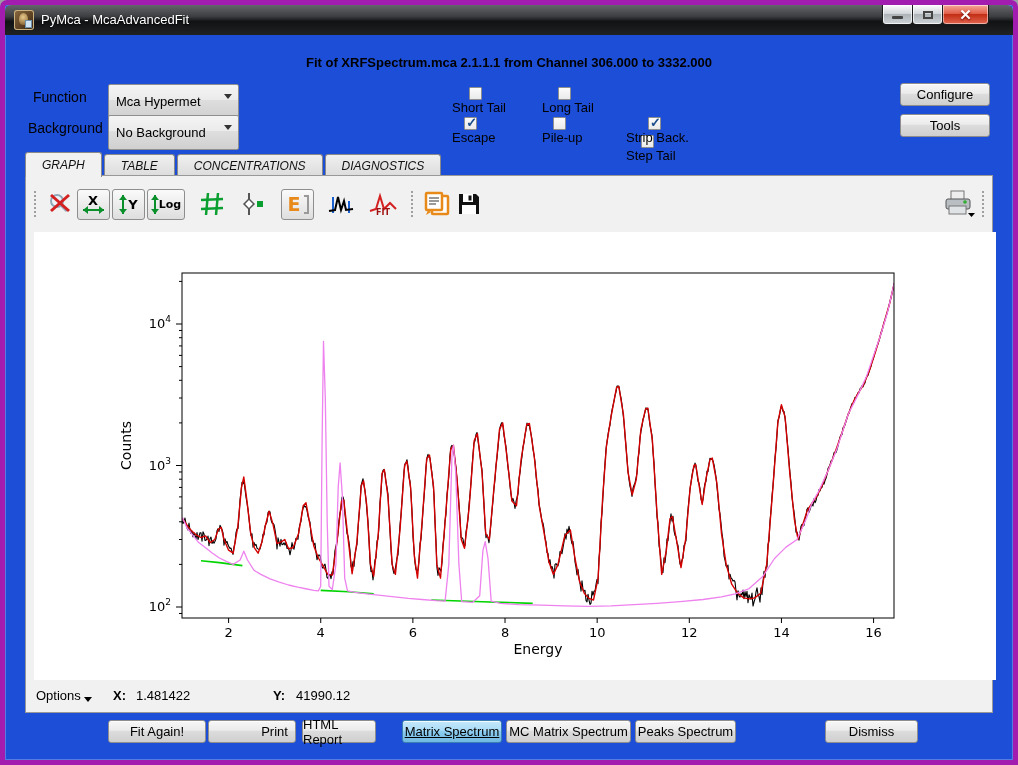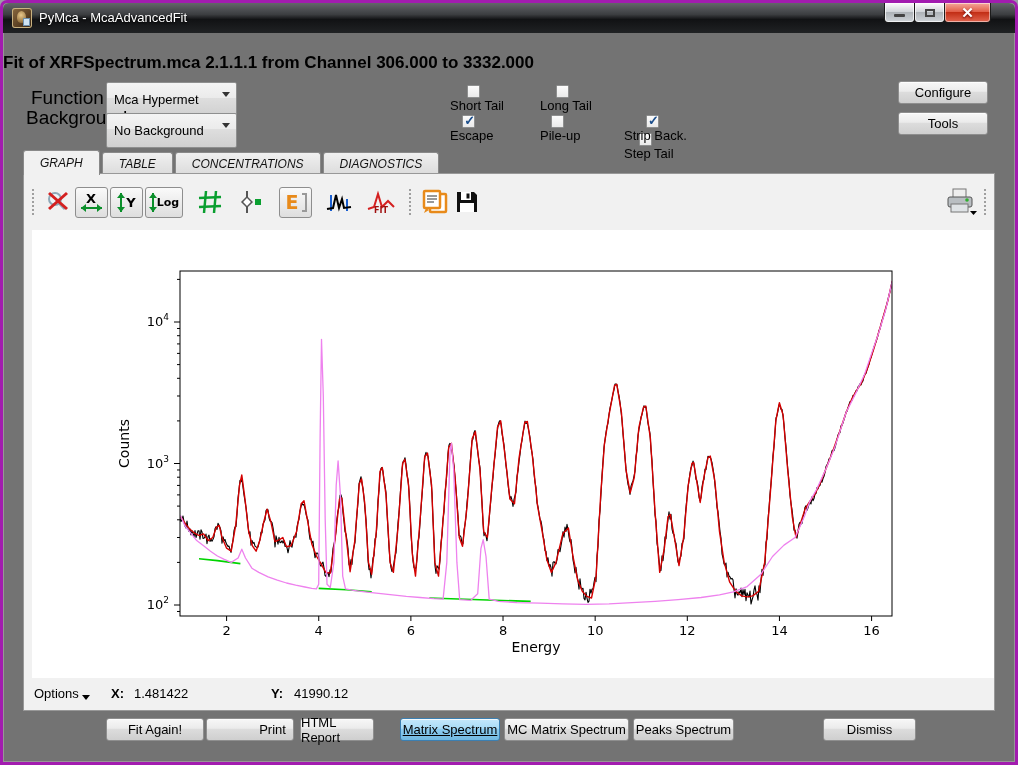--- a/index.html
+++ b/index.html
@@ -1,20 +1,20 @@
 <!DOCTYPE html>
 <html><head>
 <meta charset="utf-8">
 <style>
   * { margin:0; padding:0; box-sizing:border-box; }
   html,body { background:#9aa0a6; font-family:"Liberation Sans", sans-serif; }
   .window{
     position:relative; width:1018px; height:765px; overflow:hidden;
-    background:#737373; border-radius:7px 7px 0 0;
-    border:3px solid #a21caf;
+    background:#1d4ed8; border-radius:7px 7px 0 0;
+    border:5px solid #a21caf;
     box-shadow: inset 0 0 0 1px rgba(255,255,255,.25);
   }
   
   .titlebar{
     position:absolute; left:0; top:0; right:0; height:30px;
     background:linear-gradient(#63666a, #3c3e41 38%, #111214 55%, #1f2123 90%, #ololo);
     background:linear-gradient(#63666a, #3c3e41 38%, #111214 55%, #202224);
     border-radius:6px 6px 0 0; color:#fff;
   }
   .titlebar .app-icon{
@@ -42,22 +42,22 @@
   .winbtn.min{ width:31px; } .winbtn.max{ width:31px; }
   .winbtn.min b{ width:11px; height:3px; background:#444; border-radius:1px; margin-top:6px;}
   .winbtn.max b{ width:10px; height:8px; border:2px solid #444; background:transparent; }
   .winbtn.close{
     width:47px; color:#fff;
     background:linear-gradient(#f5a79b,#e1604a 45%,#c22e16 50%,#e2654f);
     box-shadow: inset 0 0 0 1px rgba(255,255,255,.5);
   }
   .winbtn.close b{ font-size:15px; font-weight:bold; text-shadow:0 1px 2px #600; line-height:1;}
   
-  .fit-title{ position:absolute; left:0; right:0; top:50px; text-align:left; font-size:17px; font-weight:bold; color:#000; }
-  .lbl{ position:absolute; font-size:19px; color:#000; }
+  .fit-title{ position:absolute; left:0; right:0; top:50px; text-align:center; font-size:13px; font-weight:bold; color:#000; }
+  .lbl{ position:absolute; font-size:14px; color:#000; }
   
   .combo{
     position:absolute; width:131px; height:35px; border:1px solid #8e8f8f; border-radius:2px;
     background:linear-gradient(#f4f4f4,#ebebeb 45%,#dedede 46%,#d0d0d0);
     font-size:13px; display:flex; align-items:center; padding-left:7px; cursor:default;
   }
   .combo .arrow{
     position:absolute; right:6px; top:9px; width:0; height:0;
     border-left:4px solid transparent; border-right:4px solid transparent; border-top:5px solid #333;
   }
@@ -143,21 +143,21 @@
     </span>
   </div>
 
   <div class="fit-title">Fit of XRFSpectrum.mca 2.1.1.1 from Channel 306.000 to 3332.000</div>
 
   <span class="lbl" style="left:28px; top:84px;">Function</span>
   <div class="combo" style="left:103px; top:79px;">
     <span>Mca Hypermet</span>
     <span class="arrow"></span>
   </div>
-  <span class="lbl" style="left:23px; top:104px;">Background</span>
+  <span class="lbl" style="left:23px; top:115px;">Background</span>
   <div class="combo" style="left:103px; top:110px;">
     <span>No Background</span>
     <span class="arrow"></span>
   </div>
 
   <label class="check" style="left:447px; top:82px;">
     <span class="box"></span>
       <span>Short Tail</span>
     </label>
   <label class="check" style="left:537px; top:82px;">

